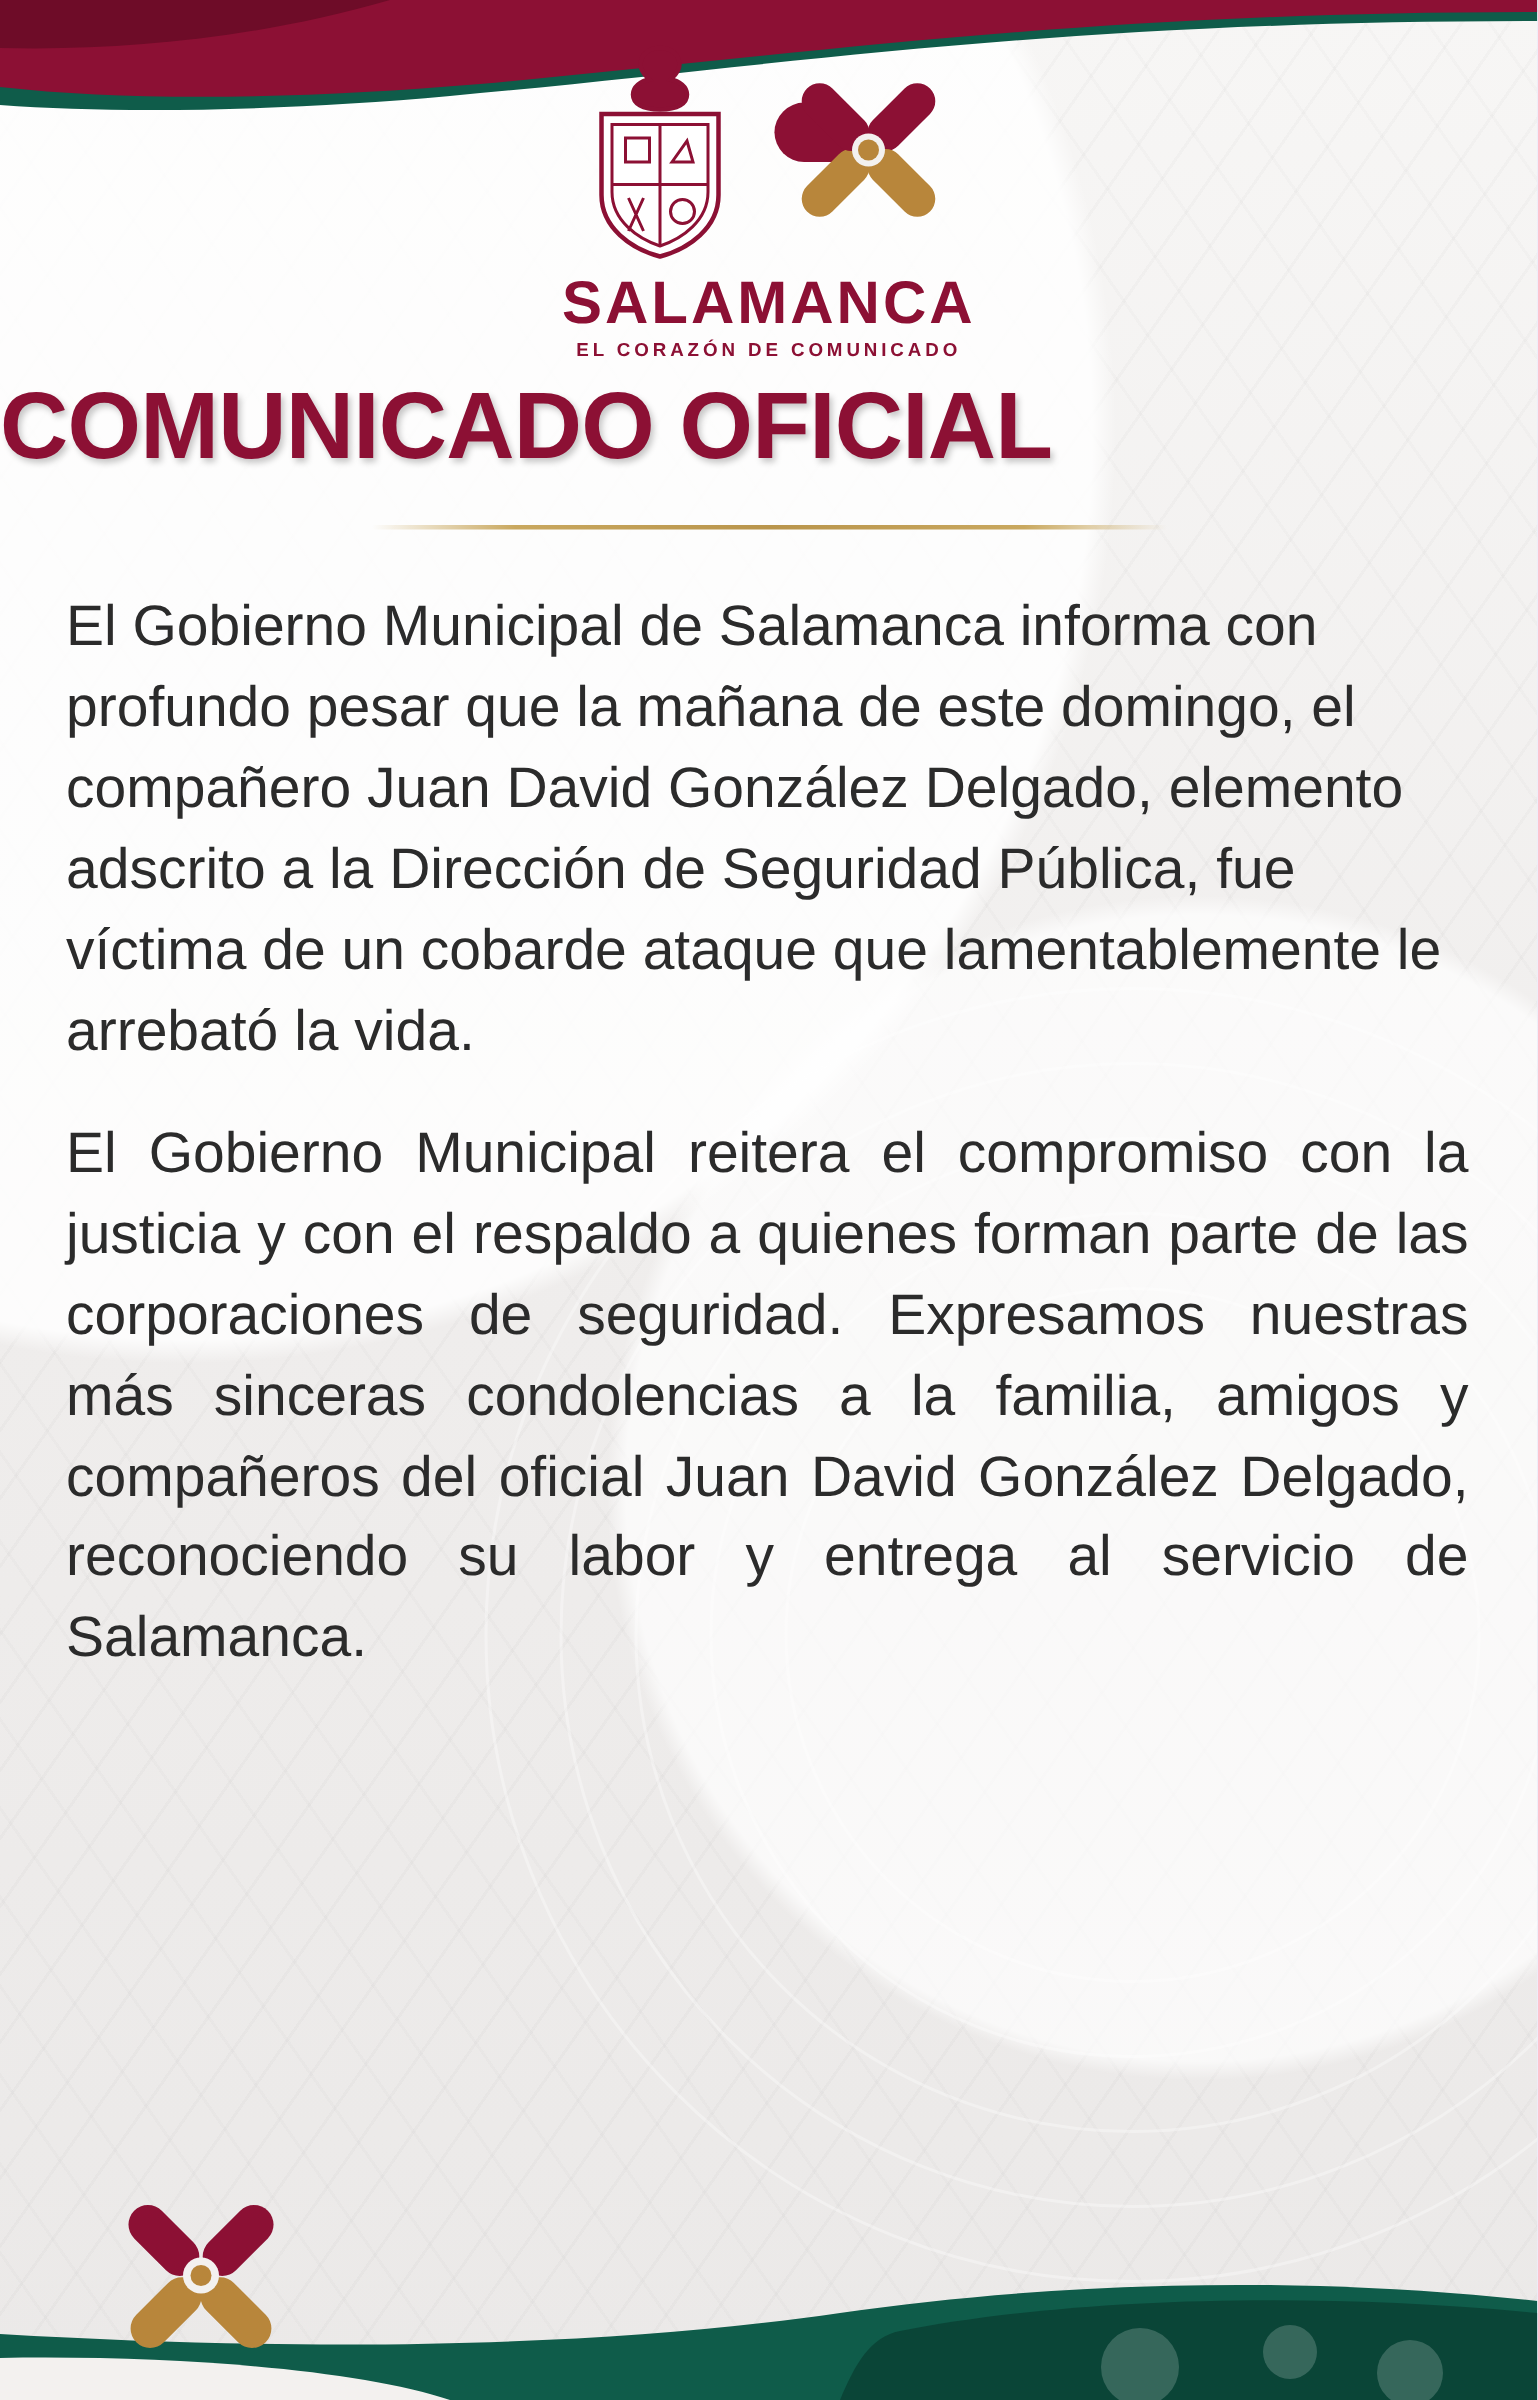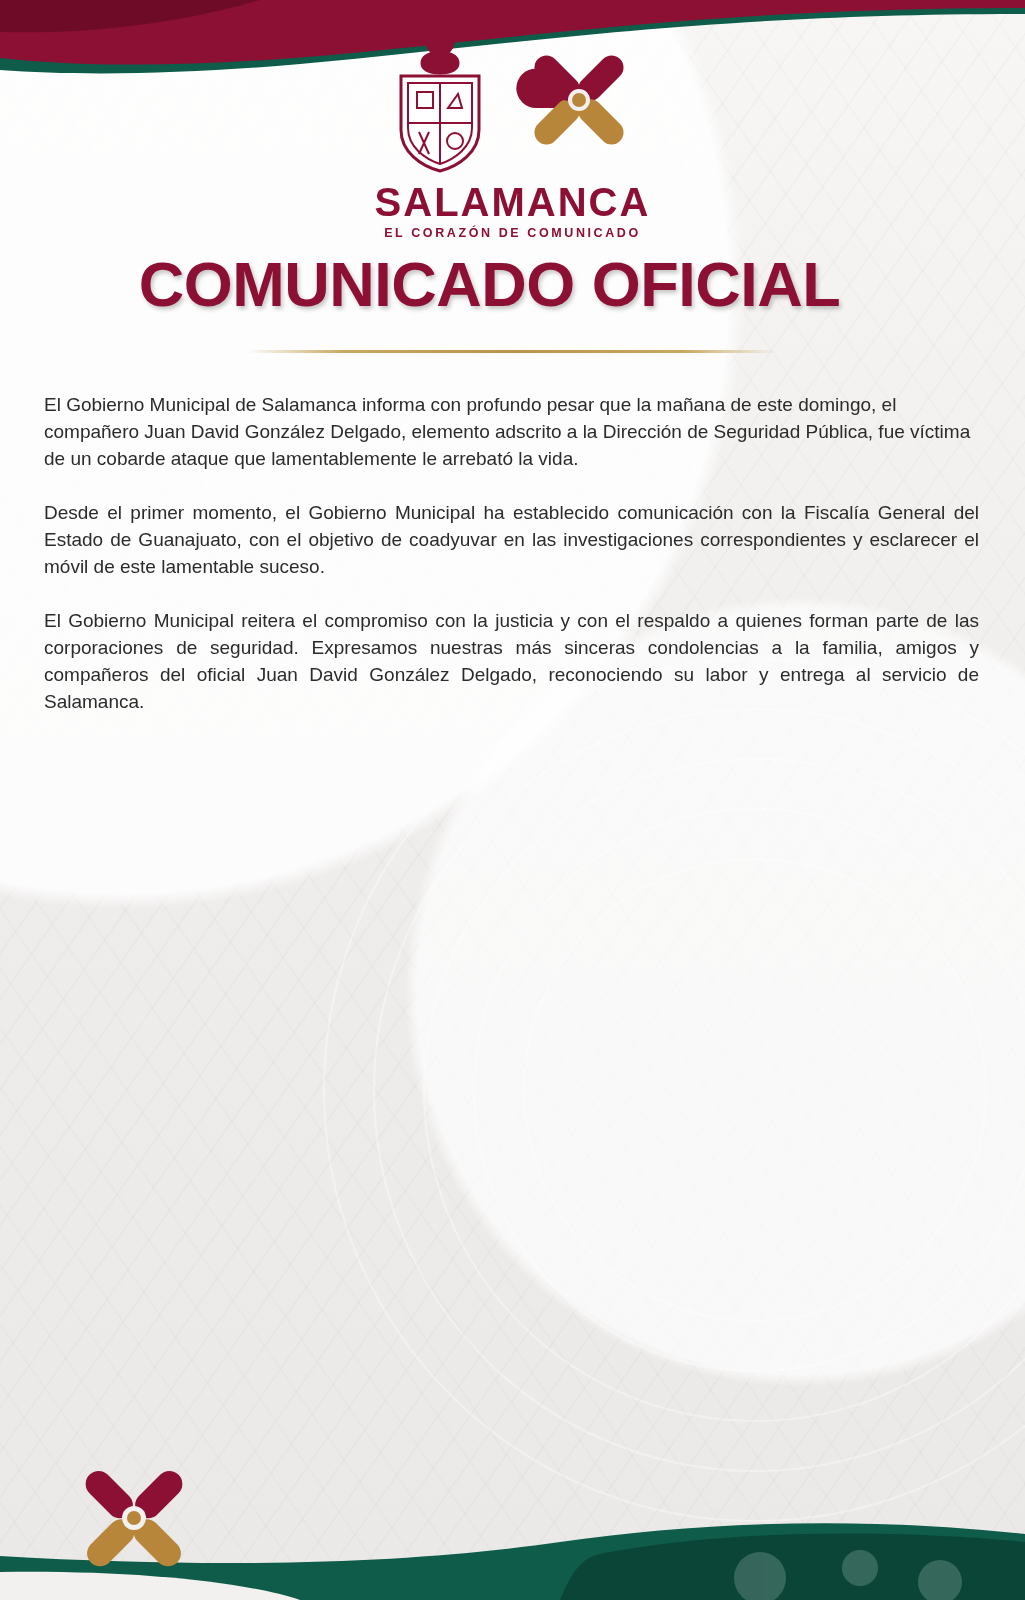--- a/index.html
+++ b/index.html
@@ -103,21 +103,21 @@
     color: #8c1034;
     margin-top: 4px;
   }
 
   
   #title {
     position: absolute;
     top: 248px;
     left: 0;
     width: 979px;
-    text-align: center;
+    text-align: left;
     font-family: "Liberation Sans", sans-serif;
     font-weight: bold;
     font-size: 63px;
     letter-spacing: -0.5px;
     color: #8c1034;
     text-shadow: 2px 3px 4px rgba(0,0,0,0.22);
   }
   #title-rule {
     position: absolute;
     top: 350px;
@@ -128,21 +128,21 @@
     background: linear-gradient(90deg, rgba(200,170,110,0) 0%, #c9a85f 18%, #b9954c 50%, #c9a85f 82%, rgba(200,170,110,0) 100%);
   }
 
   
   #body-copy {
     position: absolute;
     top: 392px;
     left: 44px;
     width: 935px;
     font-family: "Liberation Sans", sans-serif;
-    font-size: 19px;
+    font-size: 38px;
     line-height: 1.42;
     color: #2b2b2b;
   }
   #body-copy p {
     margin: 0 0 27px 0;
   }
   #body-copy p.justify {
     text-align: justify;
   }
 </style>
@@ -217,21 +217,20 @@
       <div class="city">SALAMANCA</div>
       <div class="tagline">EL CORAZÓN DE COMUNICADO</div>
     </div>
   </div>
 
   <div id="title">COMUNICADO OFICIAL</div>
   <div id="title-rule"></div>
 
   <div id="body-copy">
     <p>El Gobierno Municipal de Salamanca informa con profundo pesar que la mañana de este domingo, el compañero Juan David González Delgado, elemento adscrito a la Dirección de Seguridad Pública, fue víctima de un cobarde ataque que lamentablemente le arrebató la vida.</p>
-    <p class="justify">Desde el primer momento, el Gobierno Municipal ha establecido comunicación con la Fiscalía General del Estado de Guanajuato, con el objetivo de coadyuvar en las investigaciones correspondientes y esclarecer el móvil de este lamentable suceso.</p>
     <p class="justify">El Gobierno Municipal reitera el compromiso con la justicia y con el respaldo a quienes forman parte de las corporaciones de seguridad. Expresamos nuestras más sinceras condolencias a la familia, amigos y compañeros del oficial Juan David González Delgado, reconociendo su labor y entrega al servicio de Salamanca.</p>
   </div>
 
   <div class="bottom-deco">
     <svg width="1025" height="170" viewBox="0 0 1025 170" xmlns="http://www.w3.org/2000/svg">
       <path d="M0,170 H1025 V104 C860,86 700,92 560,112 C420,132 240,140 0,126 Z" fill="#0f5c4a"></path>
       <path d="M560,170 H1025 V112 C860,96 700,104 600,124 C580,128 570,146 560,170 Z" fill="#0a4537"></path>
       <path d="M0,170 H300 C240,150 120,140 0,142 Z" fill="#f3f1ef"></path>
       <g opacity="0.18" fill="#ffffff">
         <circle cx="760" cy="148" r="26"></circle>

